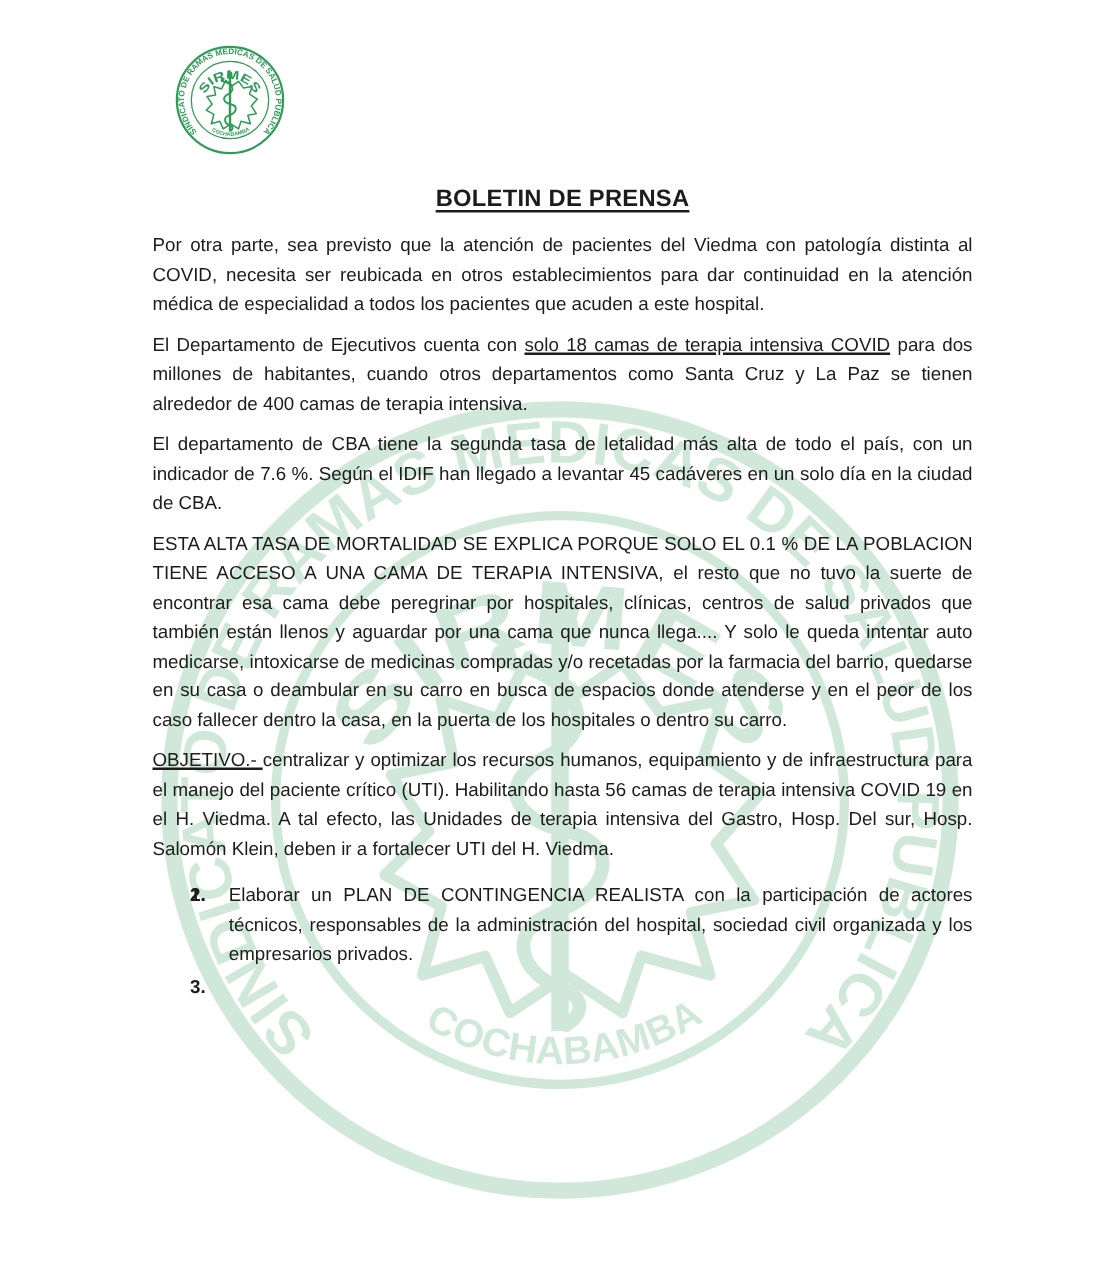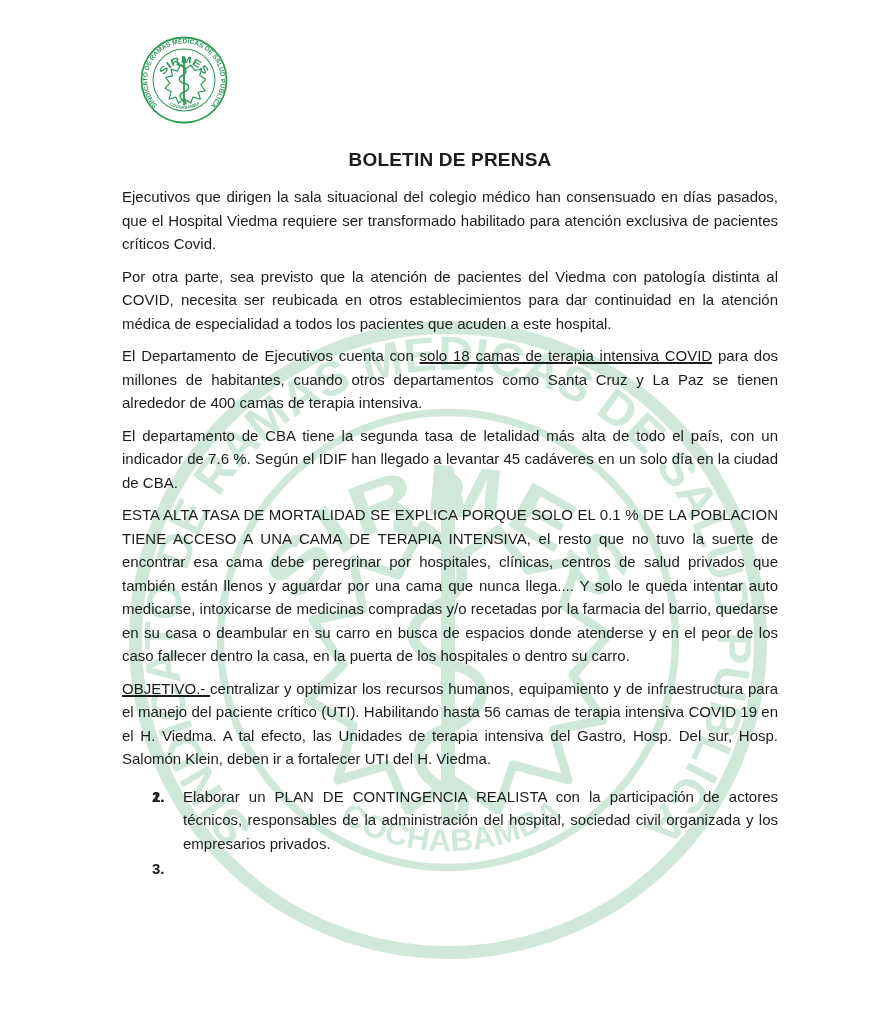--- a/index.html
+++ b/index.html
@@ -39,20 +39,21 @@
     padding:0 117px 30px 122px;
   }
   .doc h1{
     margin:149px 0 14px;
     text-align:center;
     font-size:19px;
     font-weight:700;
     letter-spacing:0.2px;
   }
   .doc h1 span{
+    text-decoration:underline;
     text-decoration-thickness:2px;
     text-underline-offset:3px;
   }
   .doc p{
     margin:0 0 9px;
     font-size:15px;
     line-height:23.5px;
     text-align:justify;
   }
   .b{font-weight:400;}
@@ -116,21 +117,20 @@
   </svg>
 
   <svg class="logo" viewBox="0 0 200 200" xmlns="http://www.w3.org/2000/svg" xmlns:xlink="http://www.w3.org/1999/xlink">
     <use href="#seal" xlink:href="#seal"></use>
   </svg>
 
   <div class="doc">
 
     <h1><span>BOLETIN DE PRENSA</span></h1>
 
-    <p><span>Ejecutivos que dirigen la sala situacional del colegio médico han consensuado en días pasados, que el Hospital Viedma requiere ser transformado habilitado para atención exclusiva de pacientes críticos Covid.</span></p>
 
     <p><span>Por otra parte, sea previsto que la atención de pacientes del Viedma con patología distinta al COVID, necesita ser reubicada en otros establecimientos para dar continuidad en la atención médica de especialidad a todos los pacientes que acuden a este hospital.</span></p>
 
     <p><span>El Departamento de Ejecutivos cuenta con </span><span class="b u">solo 18 camas de terapia intensiva COVID</span><span> para dos millones de habitantes, cuando otros departamentos como Santa Cruz y La Paz se tienen alrededor de 400 camas de terapia intensiva.</span></p>
 
     <p><span>El departamento de CBA tiene la segunda tasa de letalidad más alta de todo el país, con un indicador de 7.6 %. Según el IDIF han llegado a levantar 45 cadáveres en un solo día en la ciudad de CBA.</span></p>
 
     <p><span>ESTA ALTA TASA DE MORTALIDAD SE EXPLICA PORQUE SOLO EL 0.1 % DE LA POBLACION TIENE ACCESO A UNA CAMA DE TERAPIA INTENSIVA, el resto que no tuvo la suerte de encontrar esa cama debe peregrinar por hospitales, clínicas, centros de salud privados que también están llenos y aguardar por una cama que nunca llega.... Y solo le queda intentar auto medicarse, intoxicarse de medicinas compradas y/o recetadas por la farmacia del barrio, quedarse en su casa o deambular en su carro en busca de espacios donde atenderse y en el peor de los caso fallecer dentro la casa, en la puerta de los hospitales o dentro su carro.</span></p>
 
 

